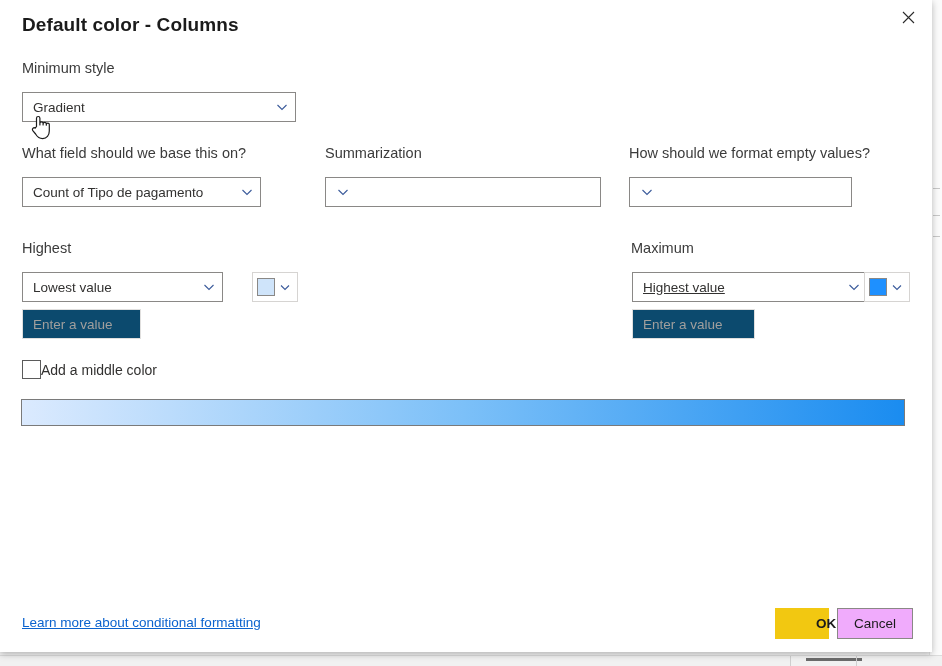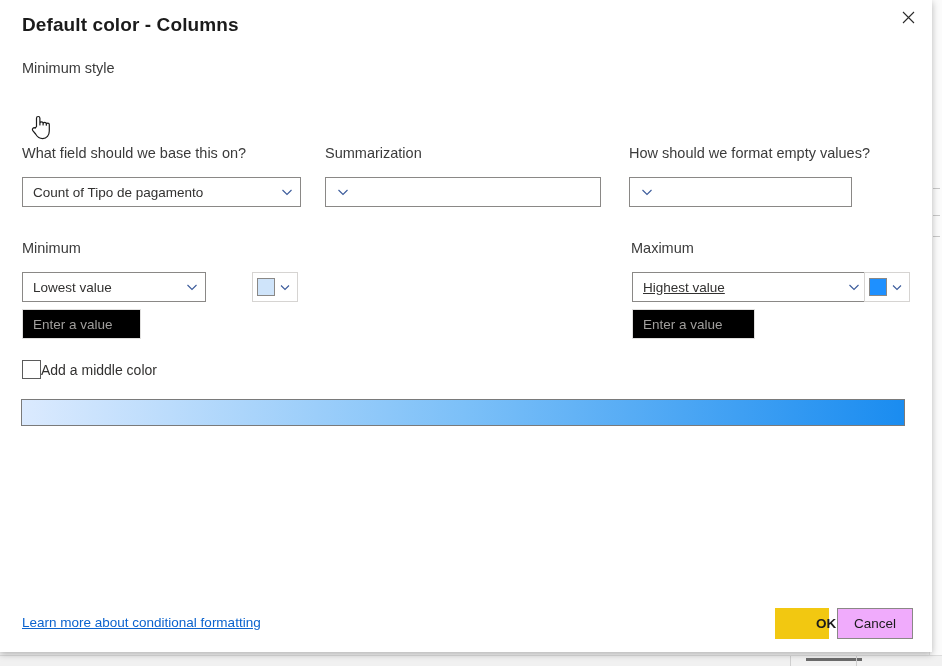--- a/index.html
+++ b/index.html
@@ -149,21 +149,21 @@
     flex: 0 0 auto;
     width: 14px;
     height: 14px;
     display: block;
   }
 
   .value-input {
     position: absolute;
     box-sizing: border-box;
     height: 30px;
-    background: #000000;
+    background: #0c4a6e;
     border: 1px solid #e0dfde;
     display: flex;
     align-items: center;
     padding: 0 10px;
     font-size: 13.5px;
     color: #a19f9d;
     cursor: not-allowed;
   }
 
   .color-picker {
@@ -279,45 +279,51 @@
 
   <div id="dialog-title">Default color - Columns</div>
 
   <button id="close-button">
     <svg width="13" height="13" viewBox="0 0 13 13">
       <path d="M1 1 L12 12 M12 1 L1 12" stroke="#2b2b2b" stroke-width="1.1" fill="none"></path>
     </svg>
   </button>
 
   <div class="field-label" style="left:22px; top:60px;">Minimum style</div>
+  <div class="dropdown" style="left:22px; top:92px; width:274px;">
+    <span class="dd-text">Gradient</span>
+    <svg class="chev" viewBox="0 0 14 14">
+      <path d="M2.5 5 L7 9.5 L11.5 5" stroke="#3a5a9b" stroke-width="1.1" fill="none"></path>
+    </svg>
+  </div>
 
   <div class="field-label" style="left:22px; top:145px;">What field should we base this on?</div>
-  <div class="dropdown" style="left:22px; top:177px; width:279px;">
+  <div class="dropdown" style="left:22px; top:177px; width:239px;">
     <span class="dd-text">Count of Tipo de pagamento</span>
     <svg class="chev" viewBox="0 0 14 14">
       <path d="M2.5 5 L7 9.5 L11.5 5" stroke="#3a5a9b" stroke-width="1.1" fill="none"></path>
     </svg>
   </div>
 
   <div class="field-label" style="left:325px; top:145px;">Summarization</div>
   <div class="dropdown" style="left:325px; top:177px; width:276px;">
     <svg class="chev" viewBox="0 0 14 14">
       <path d="M2.5 5 L7 9.5 L11.5 5" stroke="#3a5a9b" stroke-width="1.1" fill="none"></path>
     </svg>
   </div>
 
   <div class="field-label" style="left:629px; top:145px;">How should we format empty values?</div>
   <div class="dropdown" style="left:629px; top:177px; width:223px;">
     <svg class="chev" viewBox="0 0 14 14">
       <path d="M2.5 5 L7 9.5 L11.5 5" stroke="#3a5a9b" stroke-width="1.1" fill="none"></path>
     </svg>
   </div>
 
-  <div class="section-label" style="left:22px; top:240px;">Minimum</div>
-  <div class="dropdown" style="left:22px; top:272px; width:184px;">
+  <div class="section-label" style="left:22px; top:240px;">Highest</div>
+  <div class="dropdown" style="left:22px; top:272px; width:201px;">
     <span class="dd-text">Lowest value</span>
     <svg class="chev" viewBox="0 0 14 14">
       <path d="M2.5 5 L7 9.5 L11.5 5" stroke="#3a5a9b" stroke-width="1.1" fill="none"></path>
     </svg>
   </div>
   <div class="color-picker" style="left:252px; top:272px;">
     <span class="swatch" id="minimum-swatch" style="background: rgb(207, 228, 250);"></span>
     <svg class="chev" viewBox="0 0 14 14">
       <path d="M3 5.5 L7 9.5 L11 5.5" stroke="#3a5a9b" stroke-width="1.1" fill="none"></path>
     </svg>

